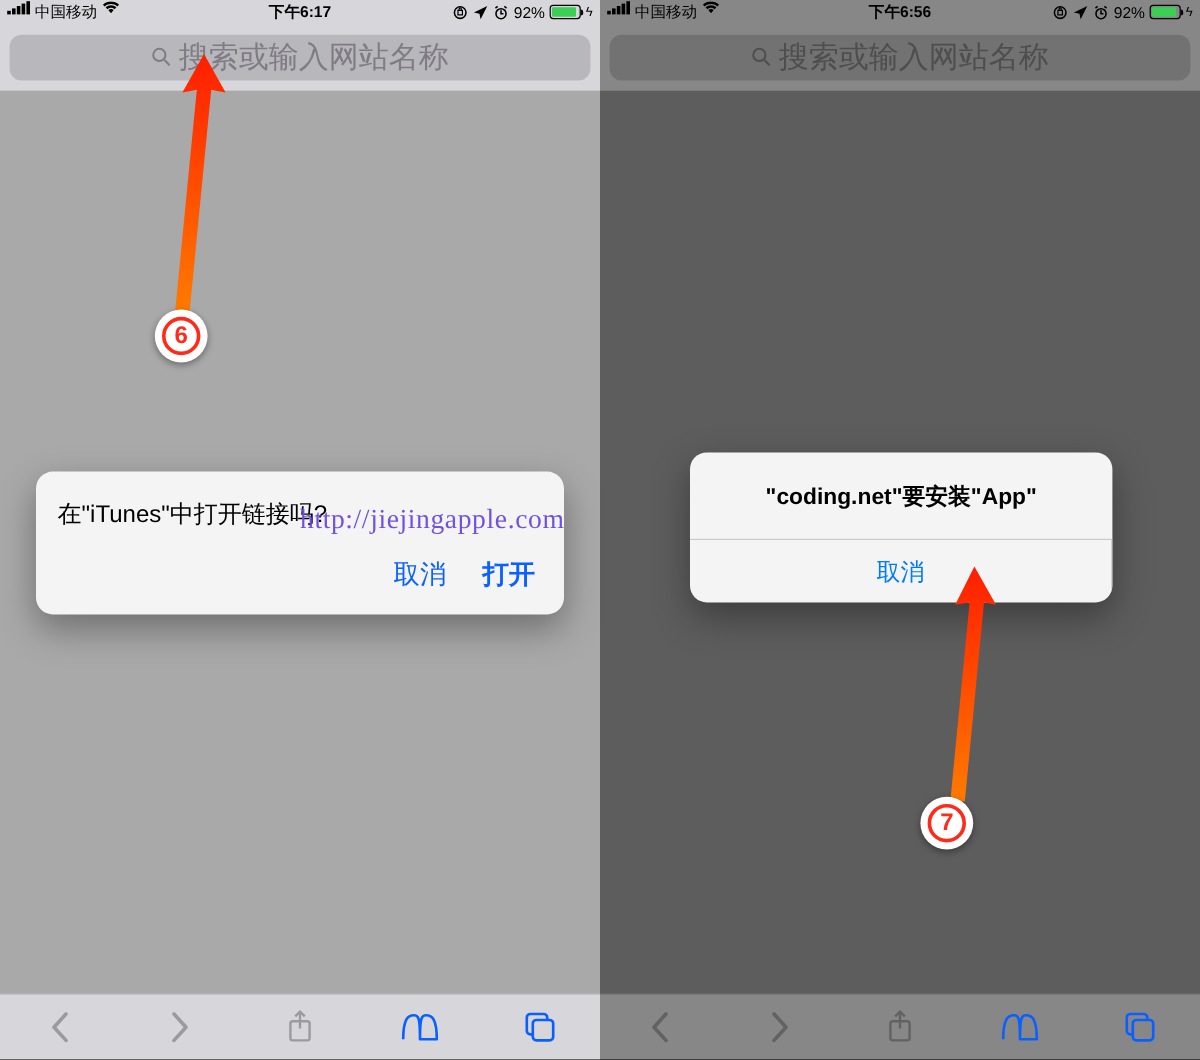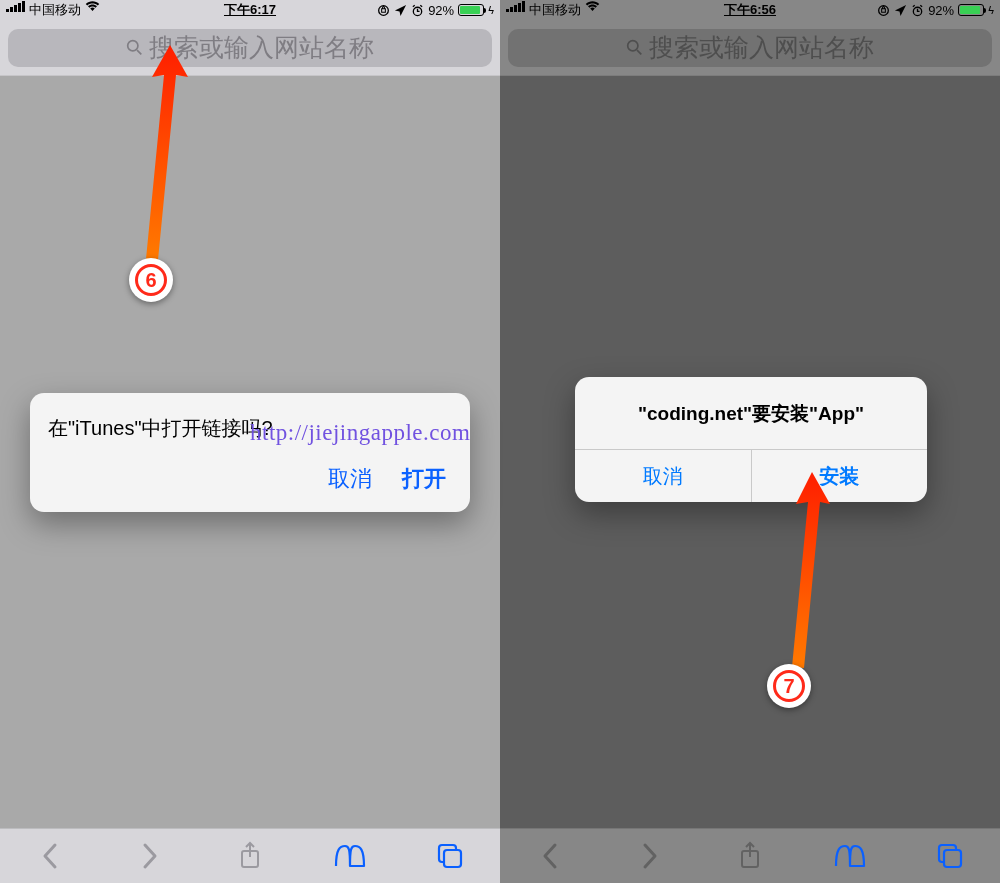--- a/index.html
+++ b/index.html
@@ -28,21 +28,21 @@
     align-items: center;
     font-size: 13px;
     font-weight: 500;
     color: #000;
     padding: 0 6px;
     position: relative;
   }
   .phone-left .status-bar { background: #d7d6da; }
   .phone-right .status-bar { background: #878787; }
   .status-left { display: flex; align-items: flex-start; gap: 4px; }
-  .status-center { position: absolute; left: 50%; transform: translateX(-50%); font-weight: 600; text-decoration: underline; }
+  .status-center { position: absolute; left: 50%; transform: translateX(-50%); font-weight: 600; }
   .status-right { margin-left: auto; display: flex; align-items: center; gap: 4px; }
 
   
   .signal { display: flex; align-items: flex-end; gap: 1px; height: 11px; }
   .signal span { width: 3px; background: #000; display: block; }
   .signal span:nth-child(1){height:3px;}
   .signal span:nth-child(2){height:5px;}
   .signal span:nth-child(3){height:7px;}
   .signal span:nth-child(4){height:9px;}
   .signal span:nth-child(5){height:11px;}
@@ -359,21 +359,20 @@
   <div class="alert-actions">
     <button class="alert-btn">取消</button>
     <button class="alert-btn primary">打开</button>
   </div>
 </div>
 
 <div class="alert alert-right">
   <div class="alert-body">"coding.net"要安装"App"</div>
   <div class="alert-actions">
     <button class="alert-btn">取消</button>
-    <button class="alert-btn primary">安装</button>
   </div>
 </div>
 
 <div class="arrow" style="left:140px; top:45px;">
   <svg width="60" height="220">
     <defs>
       <linearGradient id="g1" x1="0" y1="1" x2="0" y2="0">
         <stop offset="0" stop-color="#ff7a00"></stop>
           <stop offset="1" stop-color="#ff1e00"></stop>
       </linearGradient>

